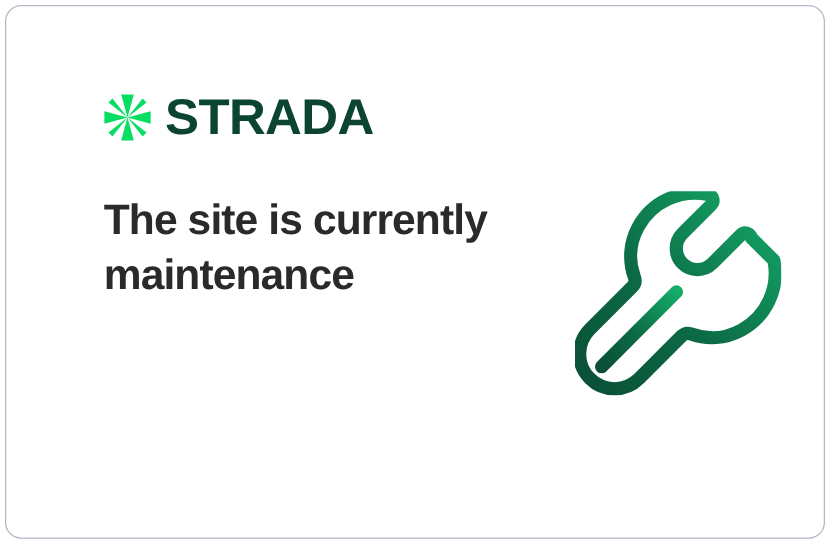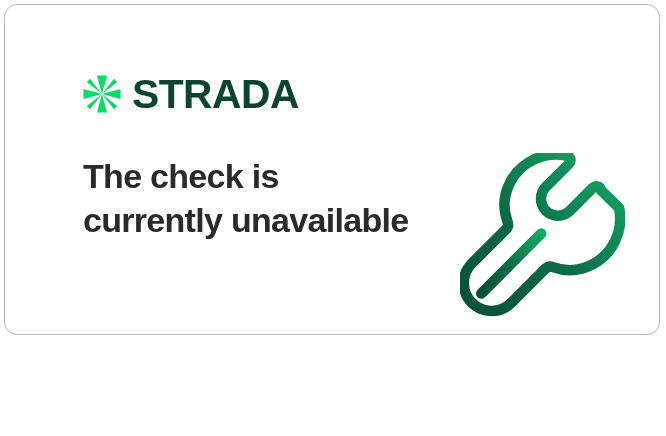--- a/index.html
+++ b/index.html
@@ -13,21 +13,21 @@
     overflow: hidden;
     font-family: "Liberation Sans", sans-serif;
     -webkit-font-smoothing: antialiased;
   }
 
   #status-card {
     position: absolute;
     left: 4px;
     top: 4px;
     width: 656px;
-    height: 331px;
+    height: 427px;
     box-sizing: border-box;
     background: #ffffff;
     border: 1.4px solid #b3b8c4;
     border-radius: 13px;
     overflow: hidden;
   }
 
   
   .brand-lockup {
     position: absolute;
@@ -117,21 +117,21 @@
             <polygon points="50,50 86.2,21.3 78.7,13.8"></polygon>
             <polygon points="50,50 13.8,78.7 21.3,86.2"></polygon>
             <polygon points="50,50 86.2,78.7 78.7,86.2"></polygon>
           </g>
         </g>
       </svg>
     </span>
     <span class="brand-wordmark">STRADA</span>
   </div>
 
-  <h1 class="headline">The check is currently unavailable</h1>
+  <h1 class="headline">The site is currently maintenance</h1>
 
 
   <div class="wrench-illustration">
     <svg viewBox="0 0 100 100" xmlns="http://www.w3.org/2000/svg" aria-hidden="true">
       <defs>
         <linearGradient id="wrenchGrad" x1="0" y1="1" x2="1" y2="0">
           <stop offset="0%" stop-color="#0a4f36"></stop>
           <stop offset="45%" stop-color="#0c6b46"></stop>
           <stop offset="100%" stop-color="#15ab68"></stop>
         </linearGradient>

